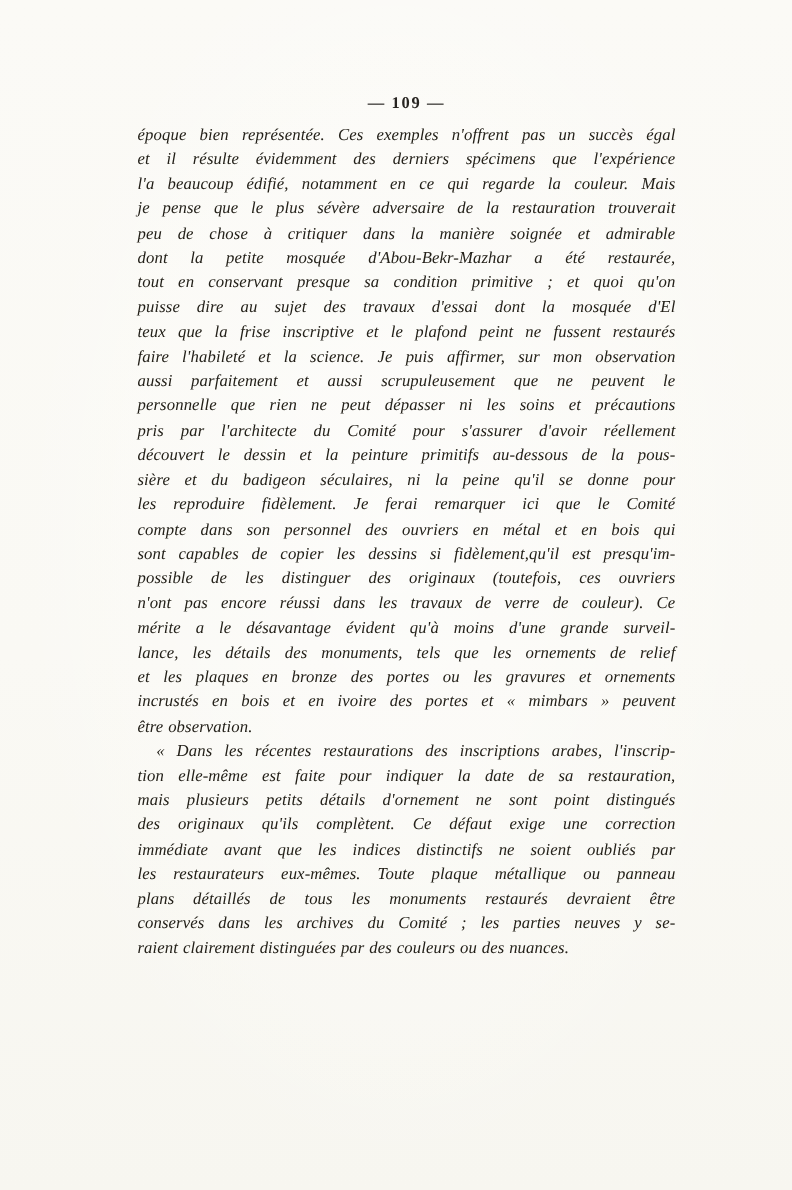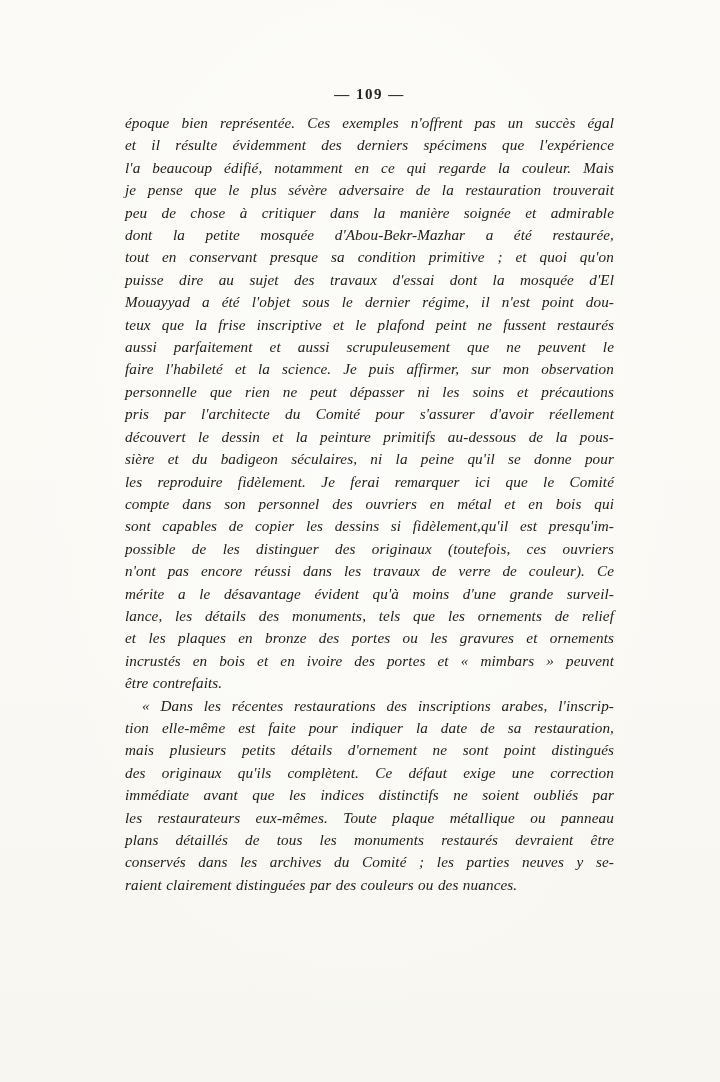--- a/index.html
+++ b/index.html
@@ -71,38 +71,37 @@
   <div class="text-block">
       <div class="paragraph">
         <div class="line">époque bien représentée. Ces exemples n'offrent pas un succès égal</div>
         <div class="line">et il résulte évidemment des derniers spécimens que l'expérience</div>
         <div class="line">l'a beaucoup édifié, notamment en ce qui regarde la couleur. Mais</div>
         <div class="line">je pense que le plus sévère adversaire de la restauration trouverait</div>
         <div class="line">peu de chose à critiquer dans la manière soignée et admirable</div>
         <div class="line">dont la petite mosquée d'Abou-Bekr-Mazhar a été restaurée,</div>
         <div class="line">tout en conservant presque sa condition primitive ; et quoi qu'on</div>
         <div class="line">puisse dire au sujet des travaux d'essai dont la mosquée d'El</div>
-        <div class="line">Mouayyad a été l'objet sous le dernier régime, il n'est point dou-</div>
         <div class="line">teux que la frise inscriptive et le plafond peint ne fussent restaurés</div>
+        <div class="line">faire l'habileté et la science. Je puis affirmer, sur mon observation</div>
         <div class="line">aussi parfaitement et aussi scrupuleusement que ne peuvent le</div>
-        <div class="line">faire l'habileté et la science. Je puis affirmer, sur mon observation</div>
         <div class="line">personnelle que rien ne peut dépasser ni les soins et précautions</div>
         <div class="line">pris par l'architecte du Comité pour s'assurer d'avoir réellement</div>
         <div class="line">découvert le dessin et la peinture primitifs au-dessous de la pous-</div>
         <div class="line">sière et du badigeon séculaires, ni la peine qu'il se donne pour</div>
         <div class="line">les reproduire fidèlement. Je ferai remarquer ici que le Comité</div>
         <div class="line">compte dans son personnel des ouvriers en métal et en bois qui</div>
         <div class="line">sont capables de copier les dessins si fidèlement,qu'il est presqu'im-</div>
         <div class="line">possible de les distinguer des originaux (toutefois, ces ouvriers</div>
         <div class="line">n'ont pas encore réussi dans les travaux de verre de couleur). Ce</div>
         <div class="line">mérite a le désavantage évident qu'à moins d'une grande surveil-</div>
         <div class="line">lance, les détails des monuments, tels que les ornements de relief</div>
         <div class="line">et les plaques en bronze des portes ou les gravures et ornements</div>
         <div class="line">incrustés en bois et en ivoire des portes et « mimbars » peuvent</div>
-        <div class="line last">être contrefaits.</div>
+        <div class="line last">être observation.</div>
       </div>
       <div class="paragraph">
         <div class="line indent">« Dans les récentes restaurations des inscriptions arabes, l'inscrip-</div>
         <div class="line">tion elle-même est faite pour indiquer la date de sa restauration,</div>
         <div class="line">mais plusieurs petits détails d'ornement ne sont point distingués</div>
         <div class="line">des originaux qu'ils complètent. Ce défaut exige une correction</div>
         <div class="line">immédiate avant que les indices distinctifs ne soient oubliés par</div>
         <div class="line">les restaurateurs eux-mêmes. Toute plaque métallique ou panneau</div>
         <div class="line">plans détaillés de tous les monuments restaurés devraient être</div>
         <div class="line">conservés dans les archives du Comité ; les parties neuves y se-</div>

